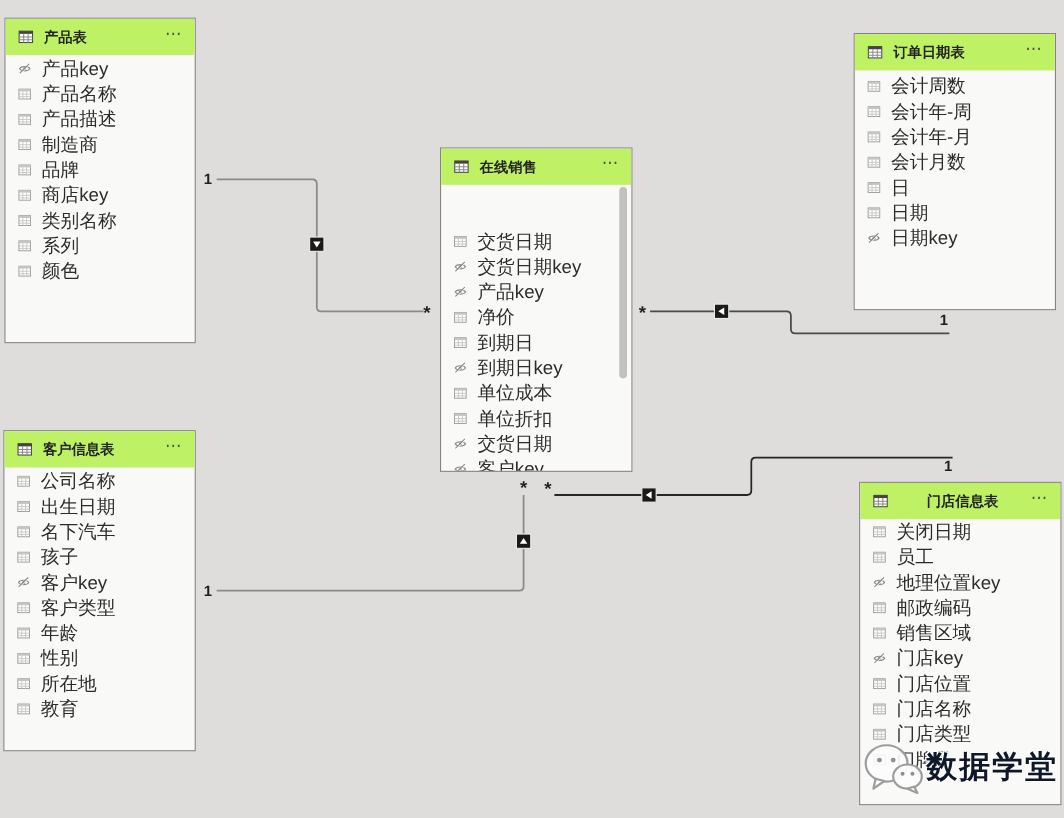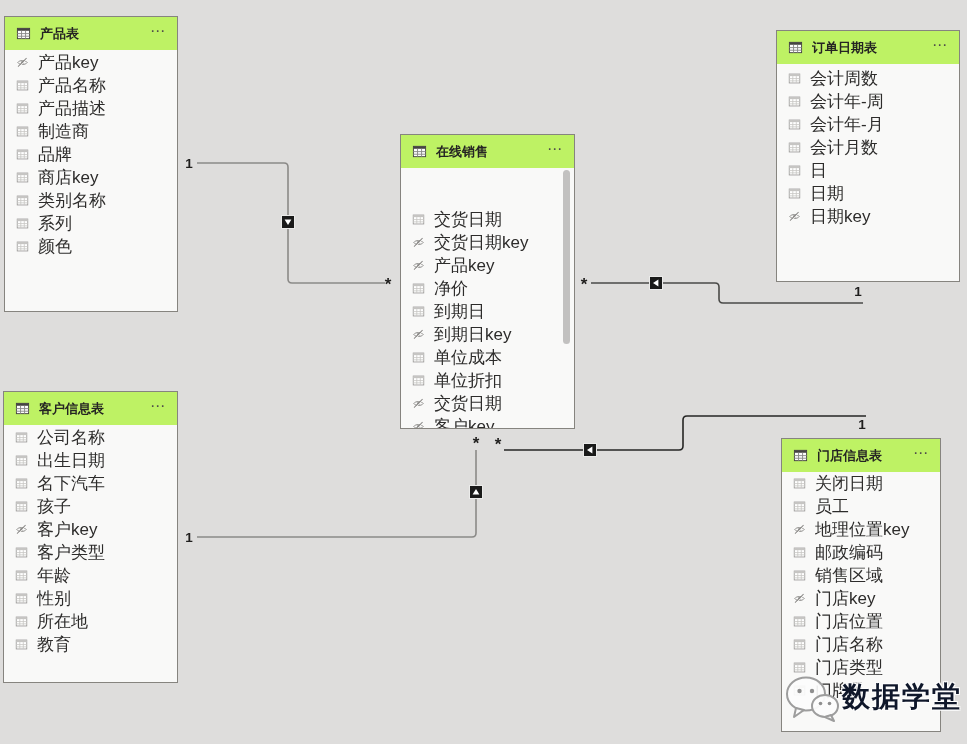--- a/index.html
+++ b/index.html
@@ -472,21 +472,21 @@
     <svg class="field-icon icon-col" width="13" height="13" viewBox="0 0 16 16">
       <rect x="1.5" y="2.5" width="13" height="11" fill="#ffffff" stroke="#979694"></rect>
       <rect x="1.5" y="2.5" width="13" height="2.6" fill="#c6c5c3"></rect>
       <path d="M5.9 5.1 V13.5 M10.2 5.1 V13.5 M1.5 8.1 H14.5 M1.5 10.9 H14.5" stroke="#c6c5c3" stroke-width="1" fill="none"></path>
     </svg>
 
     <span class="fname">教育</span>
   </div>
       </div>
   </div>
-    <div class="table-card" style="left: 781px; top: 438px; width: 160px; height: 294px;">
+    <div class="table-card" style="left: 781px; top: 438px; width: 184px; height: 294px; text-align: center;">
     <div class="card-header">
       <svg class="field-icon" width="15" height="15" viewBox="0 0 16 16">
         <rect x="1.5" y="2.5" width="13" height="11" fill="#fdfdfd" stroke="#454442"></rect>
         <rect x="1.5" y="2.5" width="13" height="2.6" fill="#454442"></rect>
         <path d="M5.9 5.1 V13.5 M10.2 5.1 V13.5 M1.5 8.1 H14.5 M1.5 10.9 H14.5" stroke="#8a8a88" stroke-width="1" fill="none"></path>
       </svg>
       <span class="card-title">门店信息表</span>
       <span class="more-btn">⋯</span>
     </div>
     <div class="field-list" style="padding-top: 0;">

